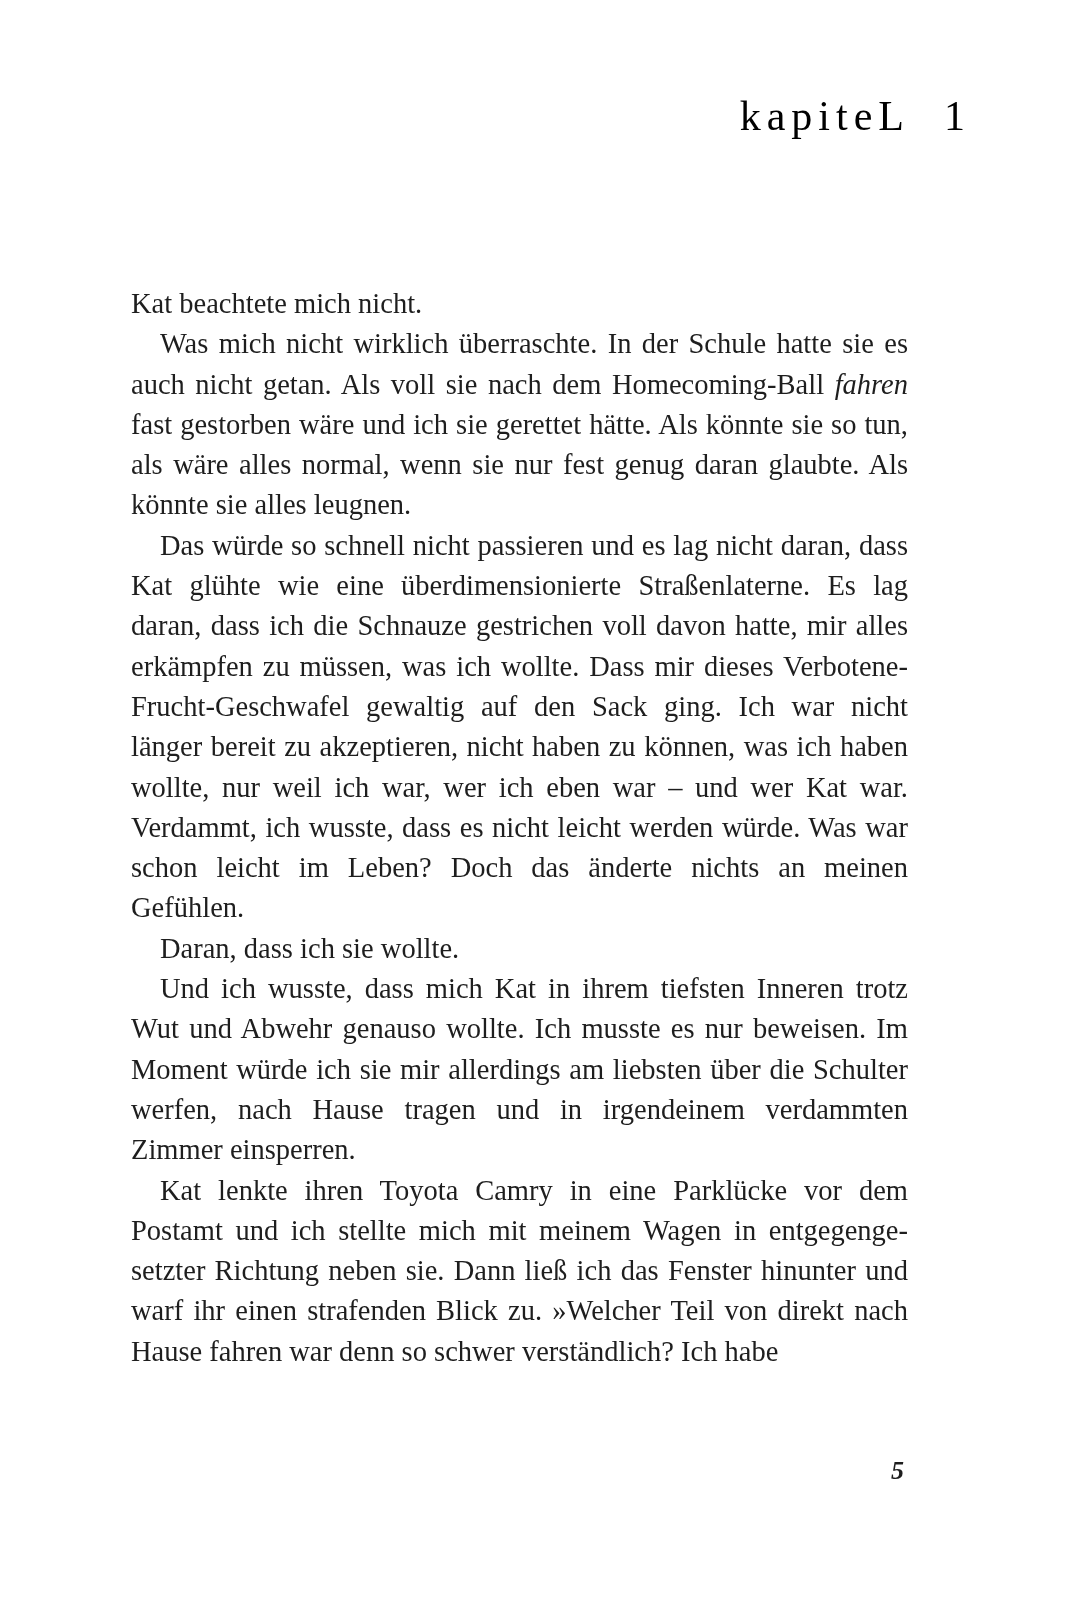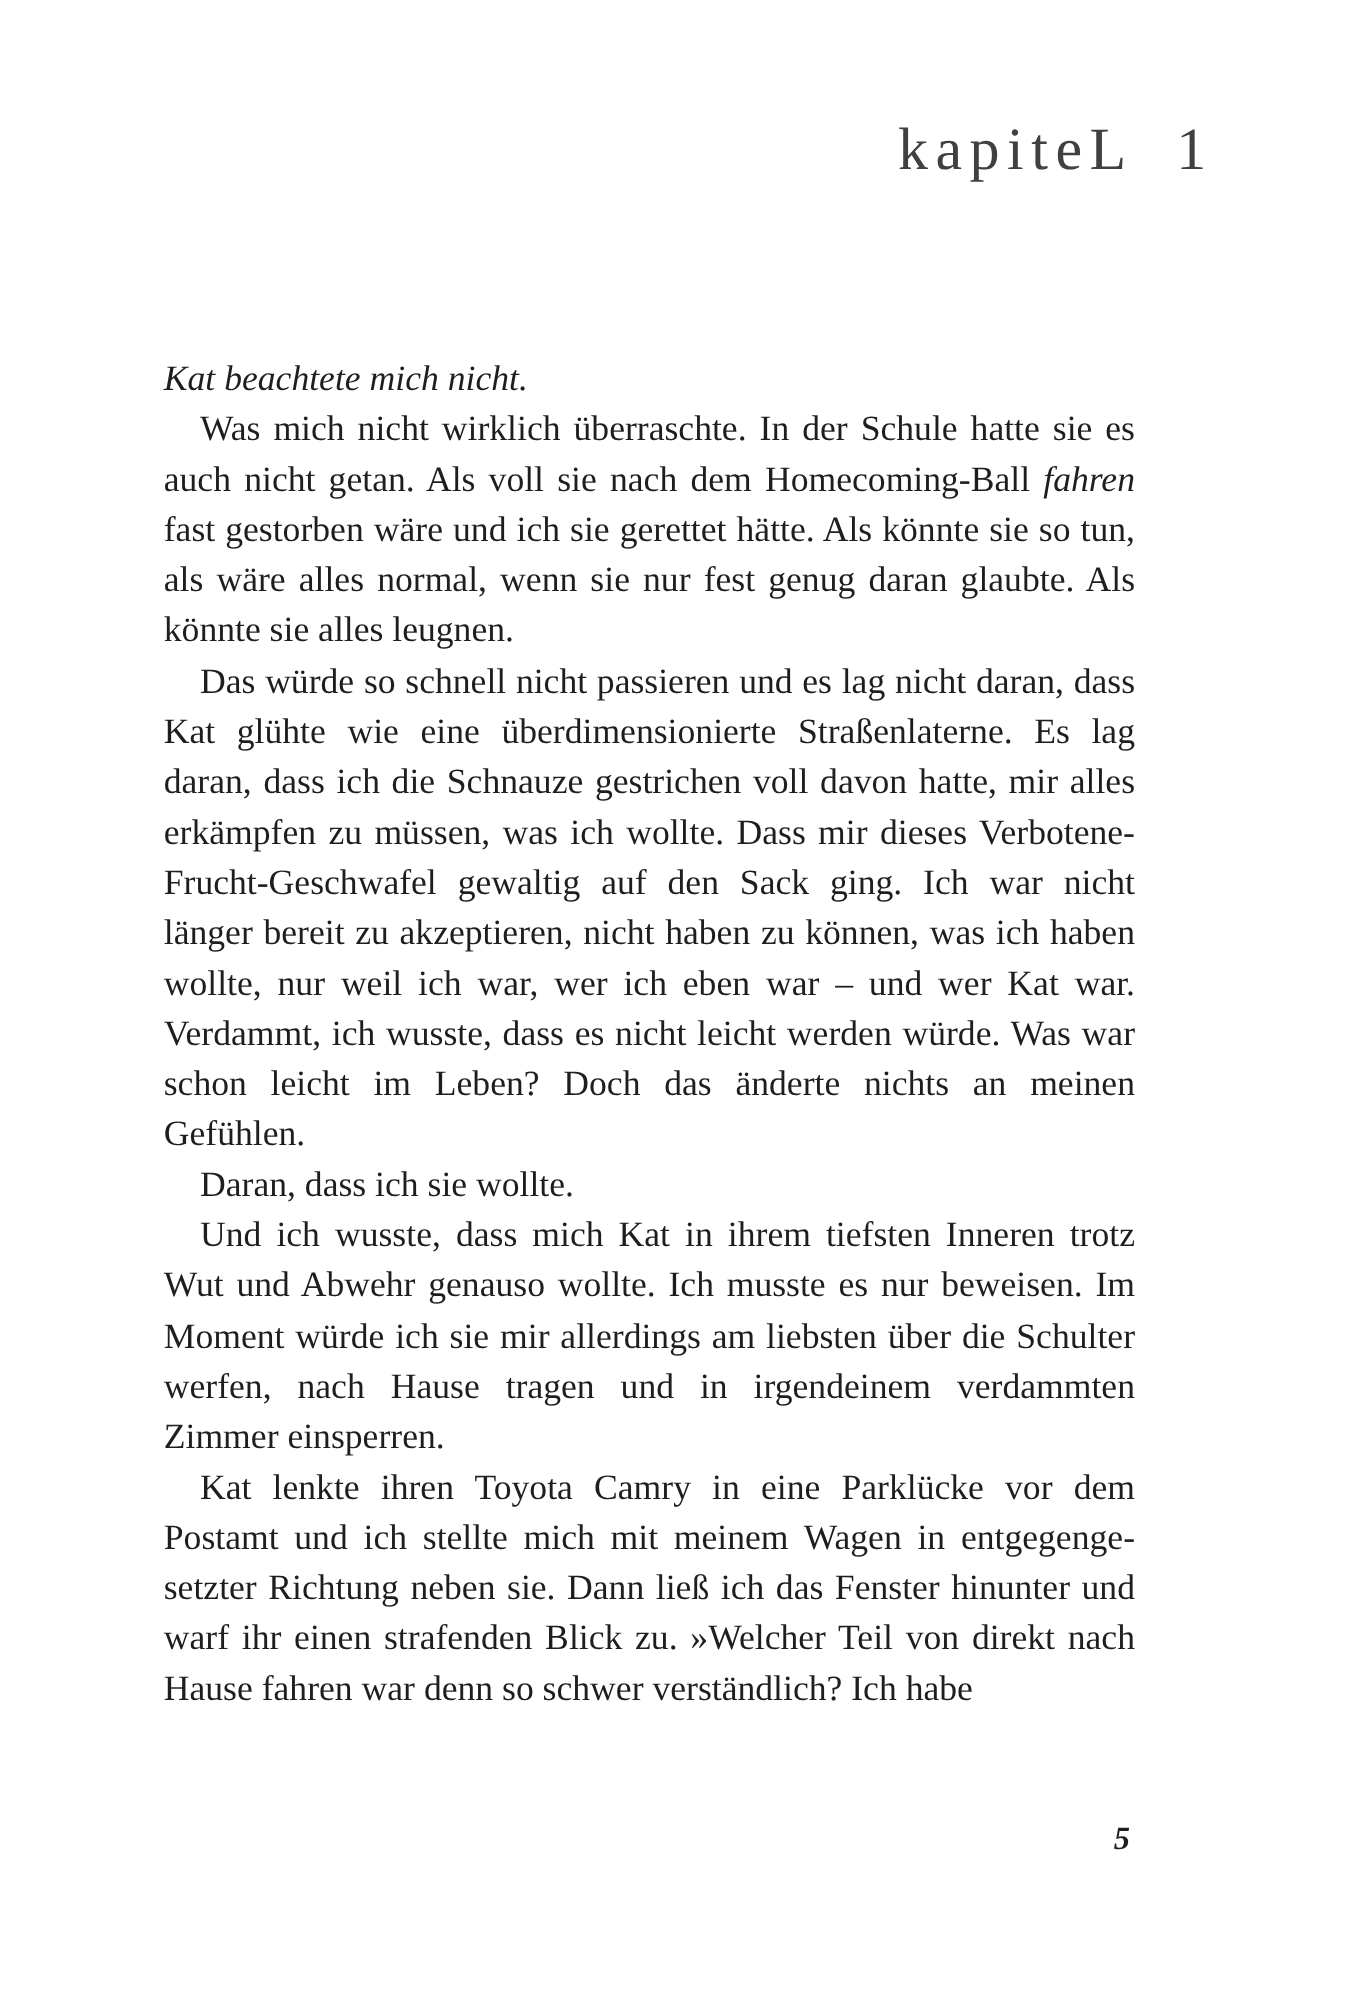--- a/index.html
+++ b/index.html
@@ -2,41 +2,41 @@
 <html><head>
 <meta charset="utf-8">
 <style>
   html, body { margin: 0; padding: 0; background: #ffffff; }
   body { width: 1079px; height: 1600px; position: relative; overflow: hidden; }
   .chapter-heading {
     position: absolute;
     top: 92px;
     right: 108px;
     font-family: "Liberation Serif", "DejaVu Serif", serif;
-    font-size: 48px;
+    font-size: 42px;
     letter-spacing: 6px;
-    color: #404040;
+    color: #000000;
     font-weight: normal;
     margin-left: 12px;
   }
   .chapter-heading .num { margin-left: 34px; }
   .body-text {
     position: absolute;
     top: 284px;
     left: 131px;
     width: 777px;
     font-family: "Liberation Serif", "DejaVu Serif", serif;
     font-size: 28.5px;
     line-height: 40.3px;
     color: #1e1e1e;
     text-align: justify;
     hyphens: manual;
   }
   .body-text p { margin: 0; text-indent: 29px; }
-  .body-text p.first { text-indent: 0; font-style: italic; }
+  .body-text p.first { text-indent: 0; }
   .body-text em { font-style: italic; }
   .page-number {
     position: absolute;
     top: 1456px;
     left: 891px;
     font-family: "Liberation Serif", "DejaVu Serif", serif;
     font-style: italic;
     font-weight: bold;
     font-size: 26px;
     color: #1e1e1e;

